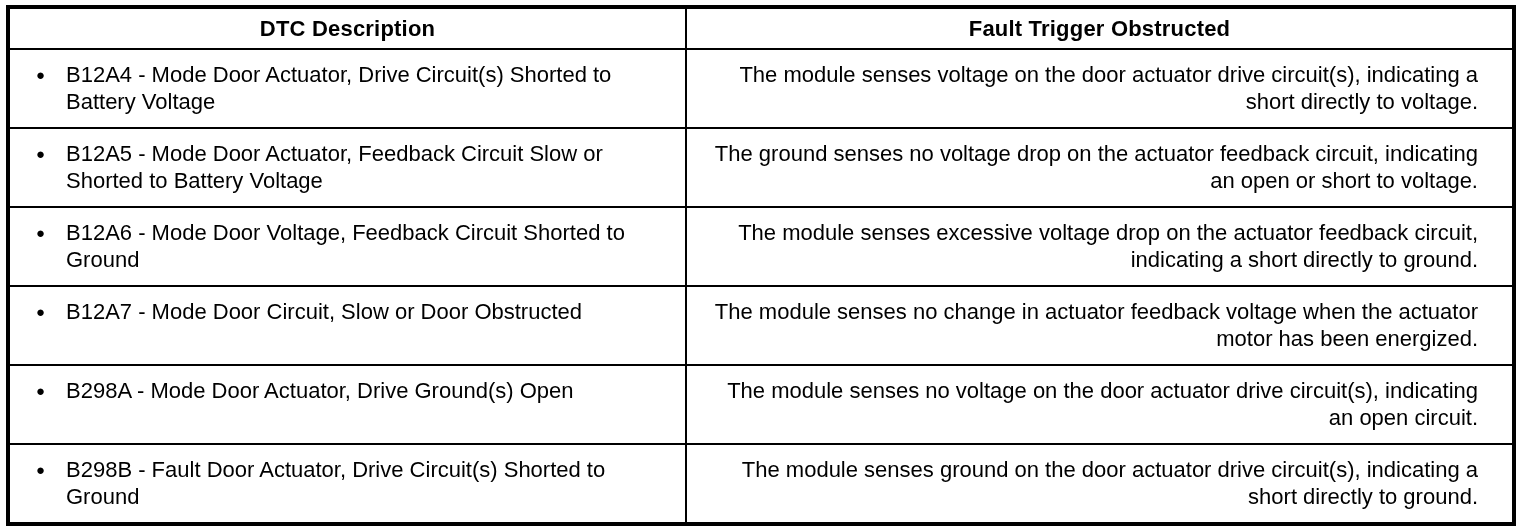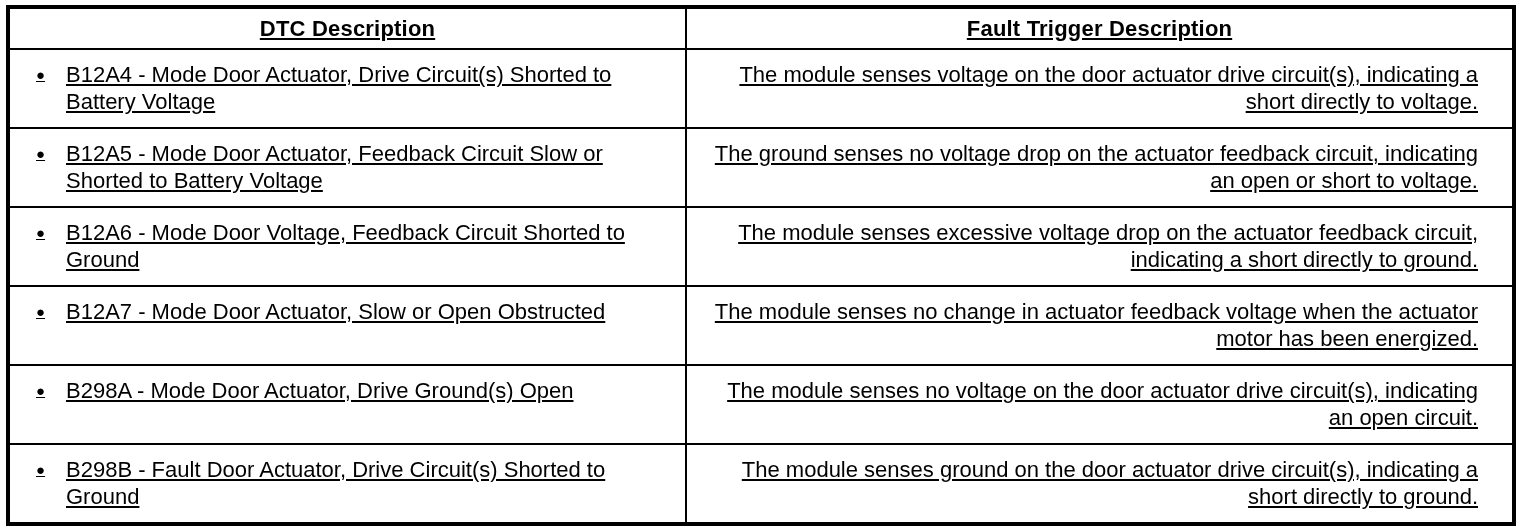--- a/index.html
+++ b/index.html
@@ -13,21 +13,20 @@
     overflow: hidden;
   }
   .doc {
     margin: 5px 6px;
   }
   table.dtc-table {
     border-collapse: collapse;
     width: 1506px;
     table-layout: fixed;
     border: 4px solid #000000;
-    text-decoration: underline;
   }
   col.col-dtc { width: 678px; }
   col.col-cond { width: 828px; }
   th, td {
     border: 2px solid #000000;
     font-size: 22px;
     vertical-align: top;
     box-sizing: border-box;
   }
   th {
@@ -60,21 +59,21 @@
 
 <div class="doc">
   <table class="dtc-table">
     <colgroup>
       <col class="col-dtc">
       <col class="col-cond">
     </colgroup>
     <thead>
       <tr>
         <th>DTC Description</th>
-        <th>Fault Trigger Description</th>
+        <th>Fault Trigger Obstructed</th>
       </tr>
     </thead>
     <tbody>
       <tr class="body-row">
         <td class="dtc-cell">
           <div class="dtc-wrap">
             <span class="bullet">●</span>
             <span class="dtc-text">B12A4 - Mode Door Actuator, Drive Circuit(s) Shorted to Battery Voltage</span>
           </div>
         </td>
@@ -95,21 +94,21 @@
             <span class="bullet">●</span>
             <span class="dtc-text">B12A6 - Mode Door Voltage, Feedback Circuit Shorted to Ground</span>
           </div>
         </td>
         <td class="cond-cell">The module senses excessive voltage drop on the actuator feedback circuit, indicating a short directly to ground.</td>
       </tr>
       <tr class="body-row">
         <td class="dtc-cell">
           <div class="dtc-wrap">
             <span class="bullet">●</span>
-            <span class="dtc-text">B12A7 - Mode Door Actuator, Slow or Open Obstructed</span>
+            <span class="dtc-text">B12A7 - Mode Door Circuit, Slow or Door Obstructed</span>
           </div>
         </td>
         <td class="cond-cell">The module senses no change in actuator feedback voltage when the actuator motor has been energized.</td>
       </tr>
       <tr class="body-row">
         <td class="dtc-cell">
           <div class="dtc-wrap">
             <span class="bullet">●</span>
             <span class="dtc-text">B298A - Mode Door Actuator, Drive Ground(s) Open</span>
           </div>

